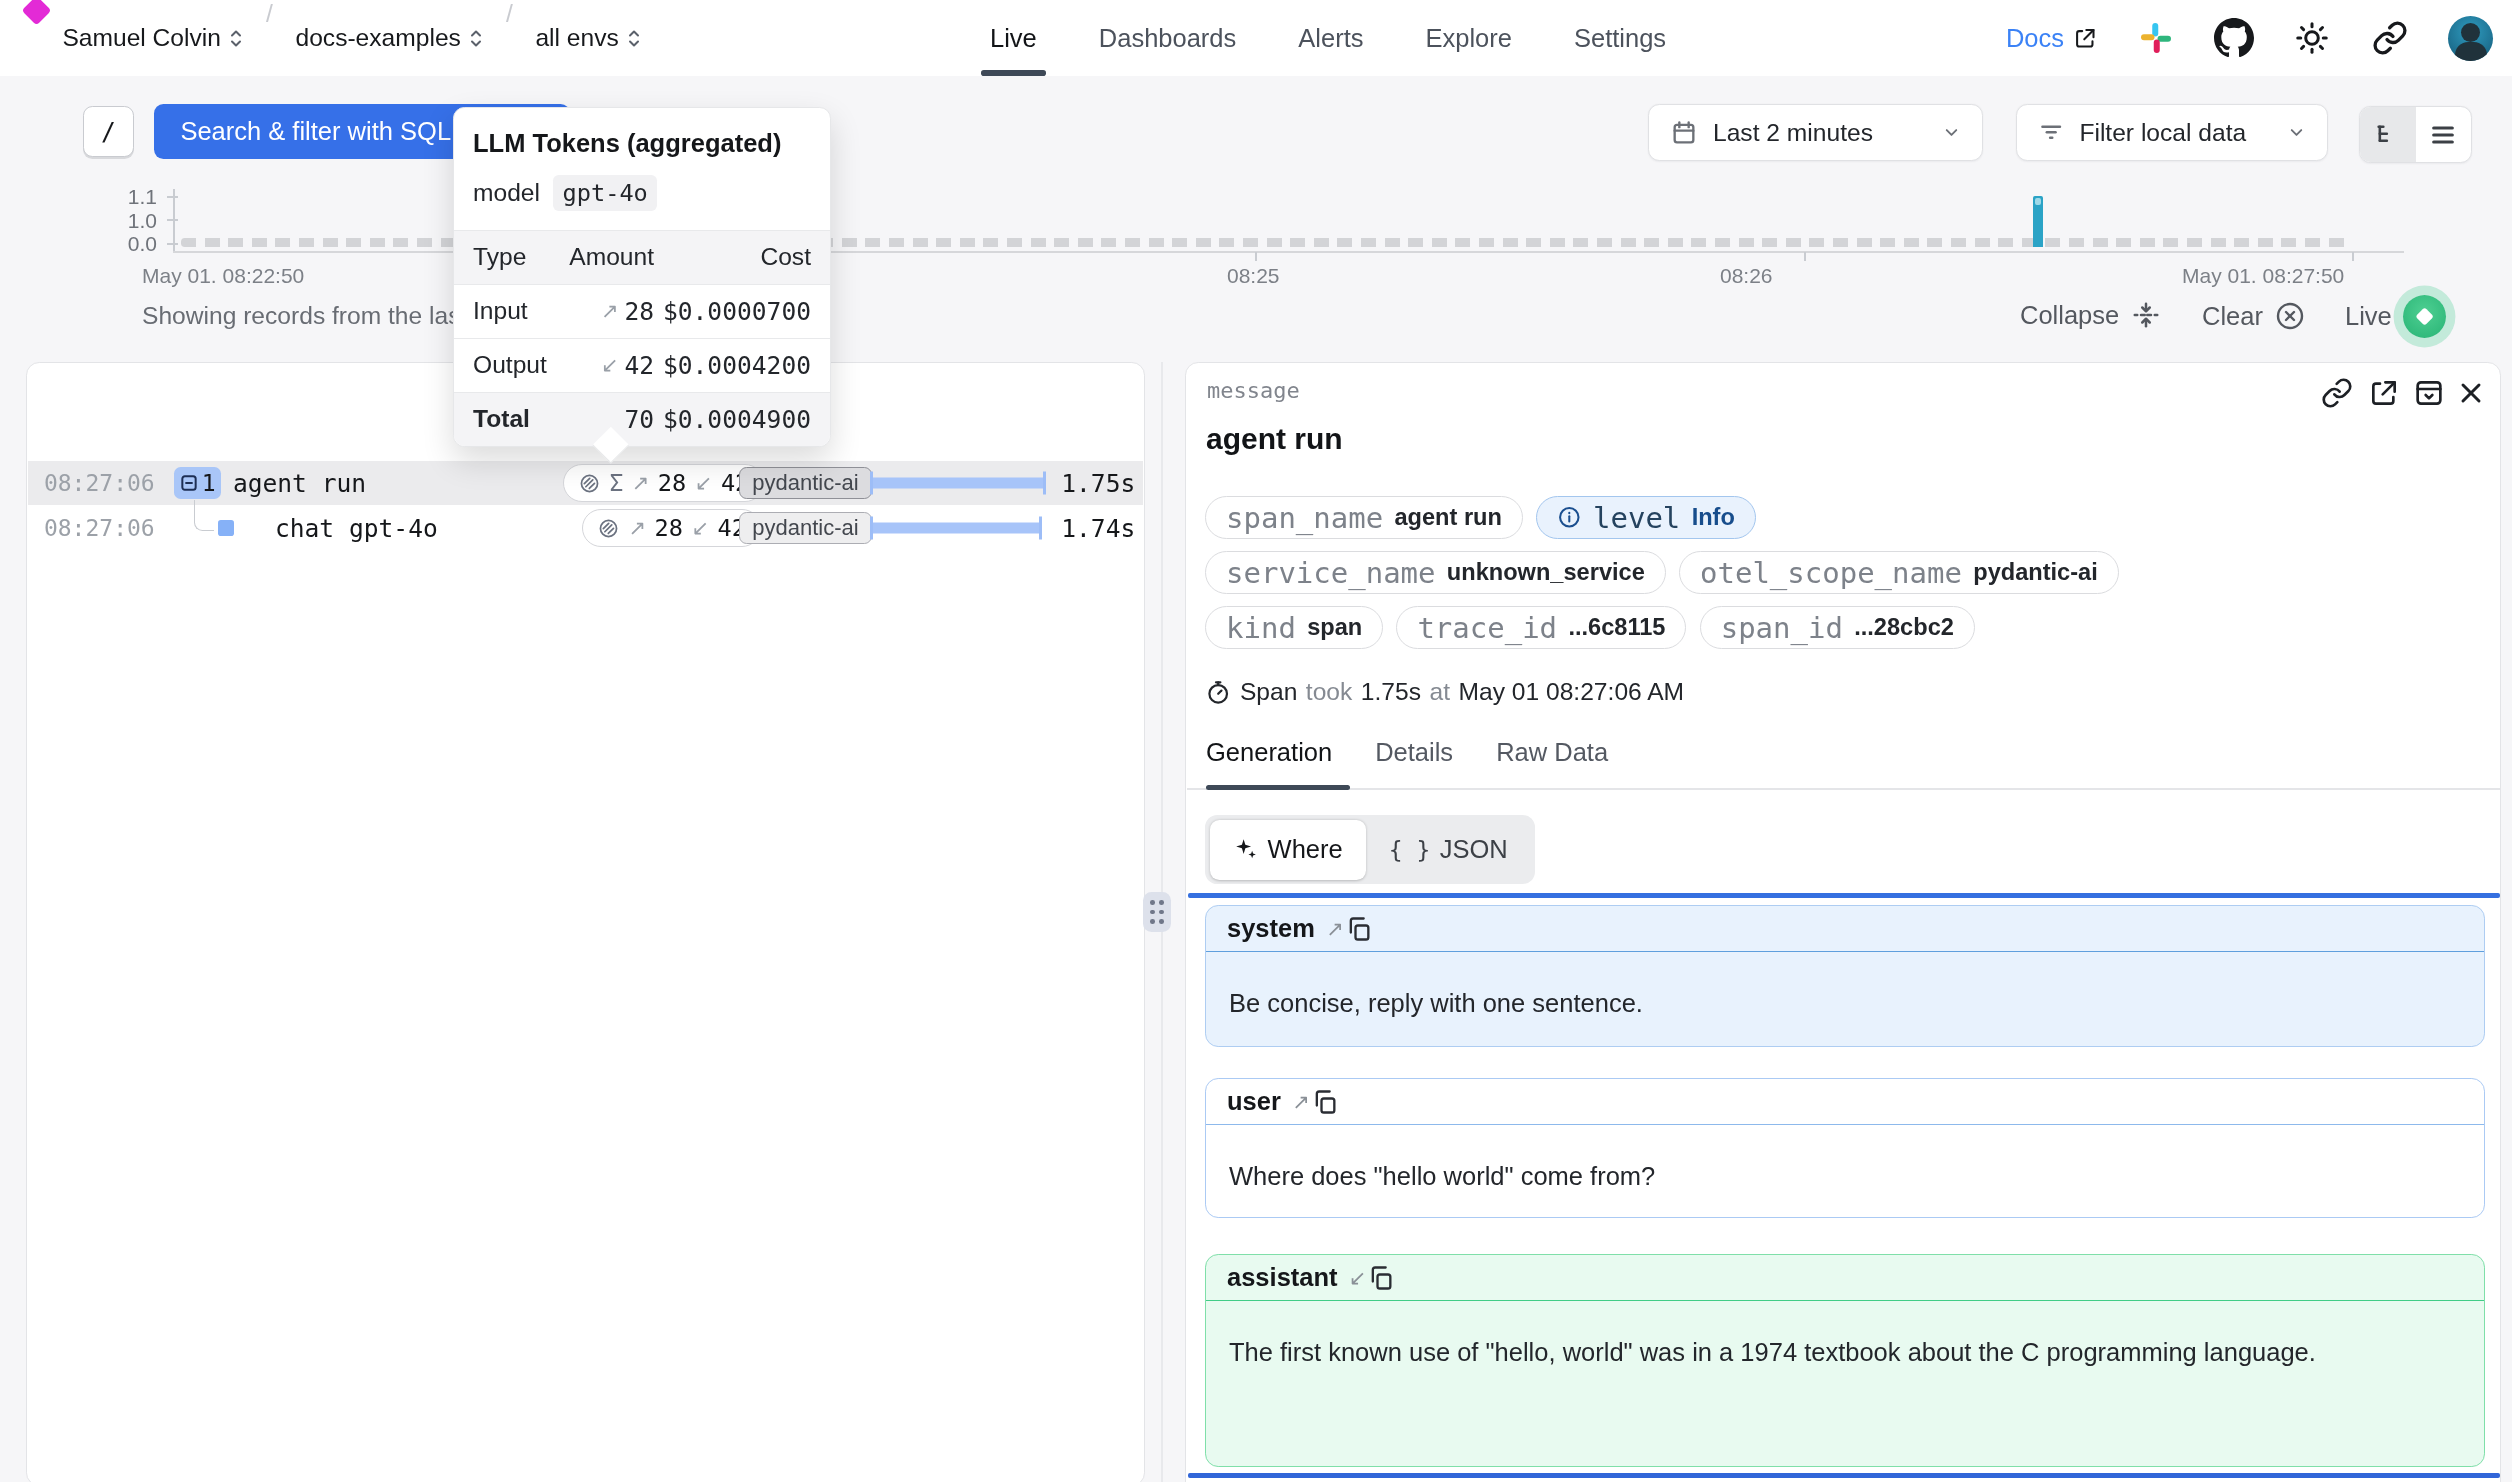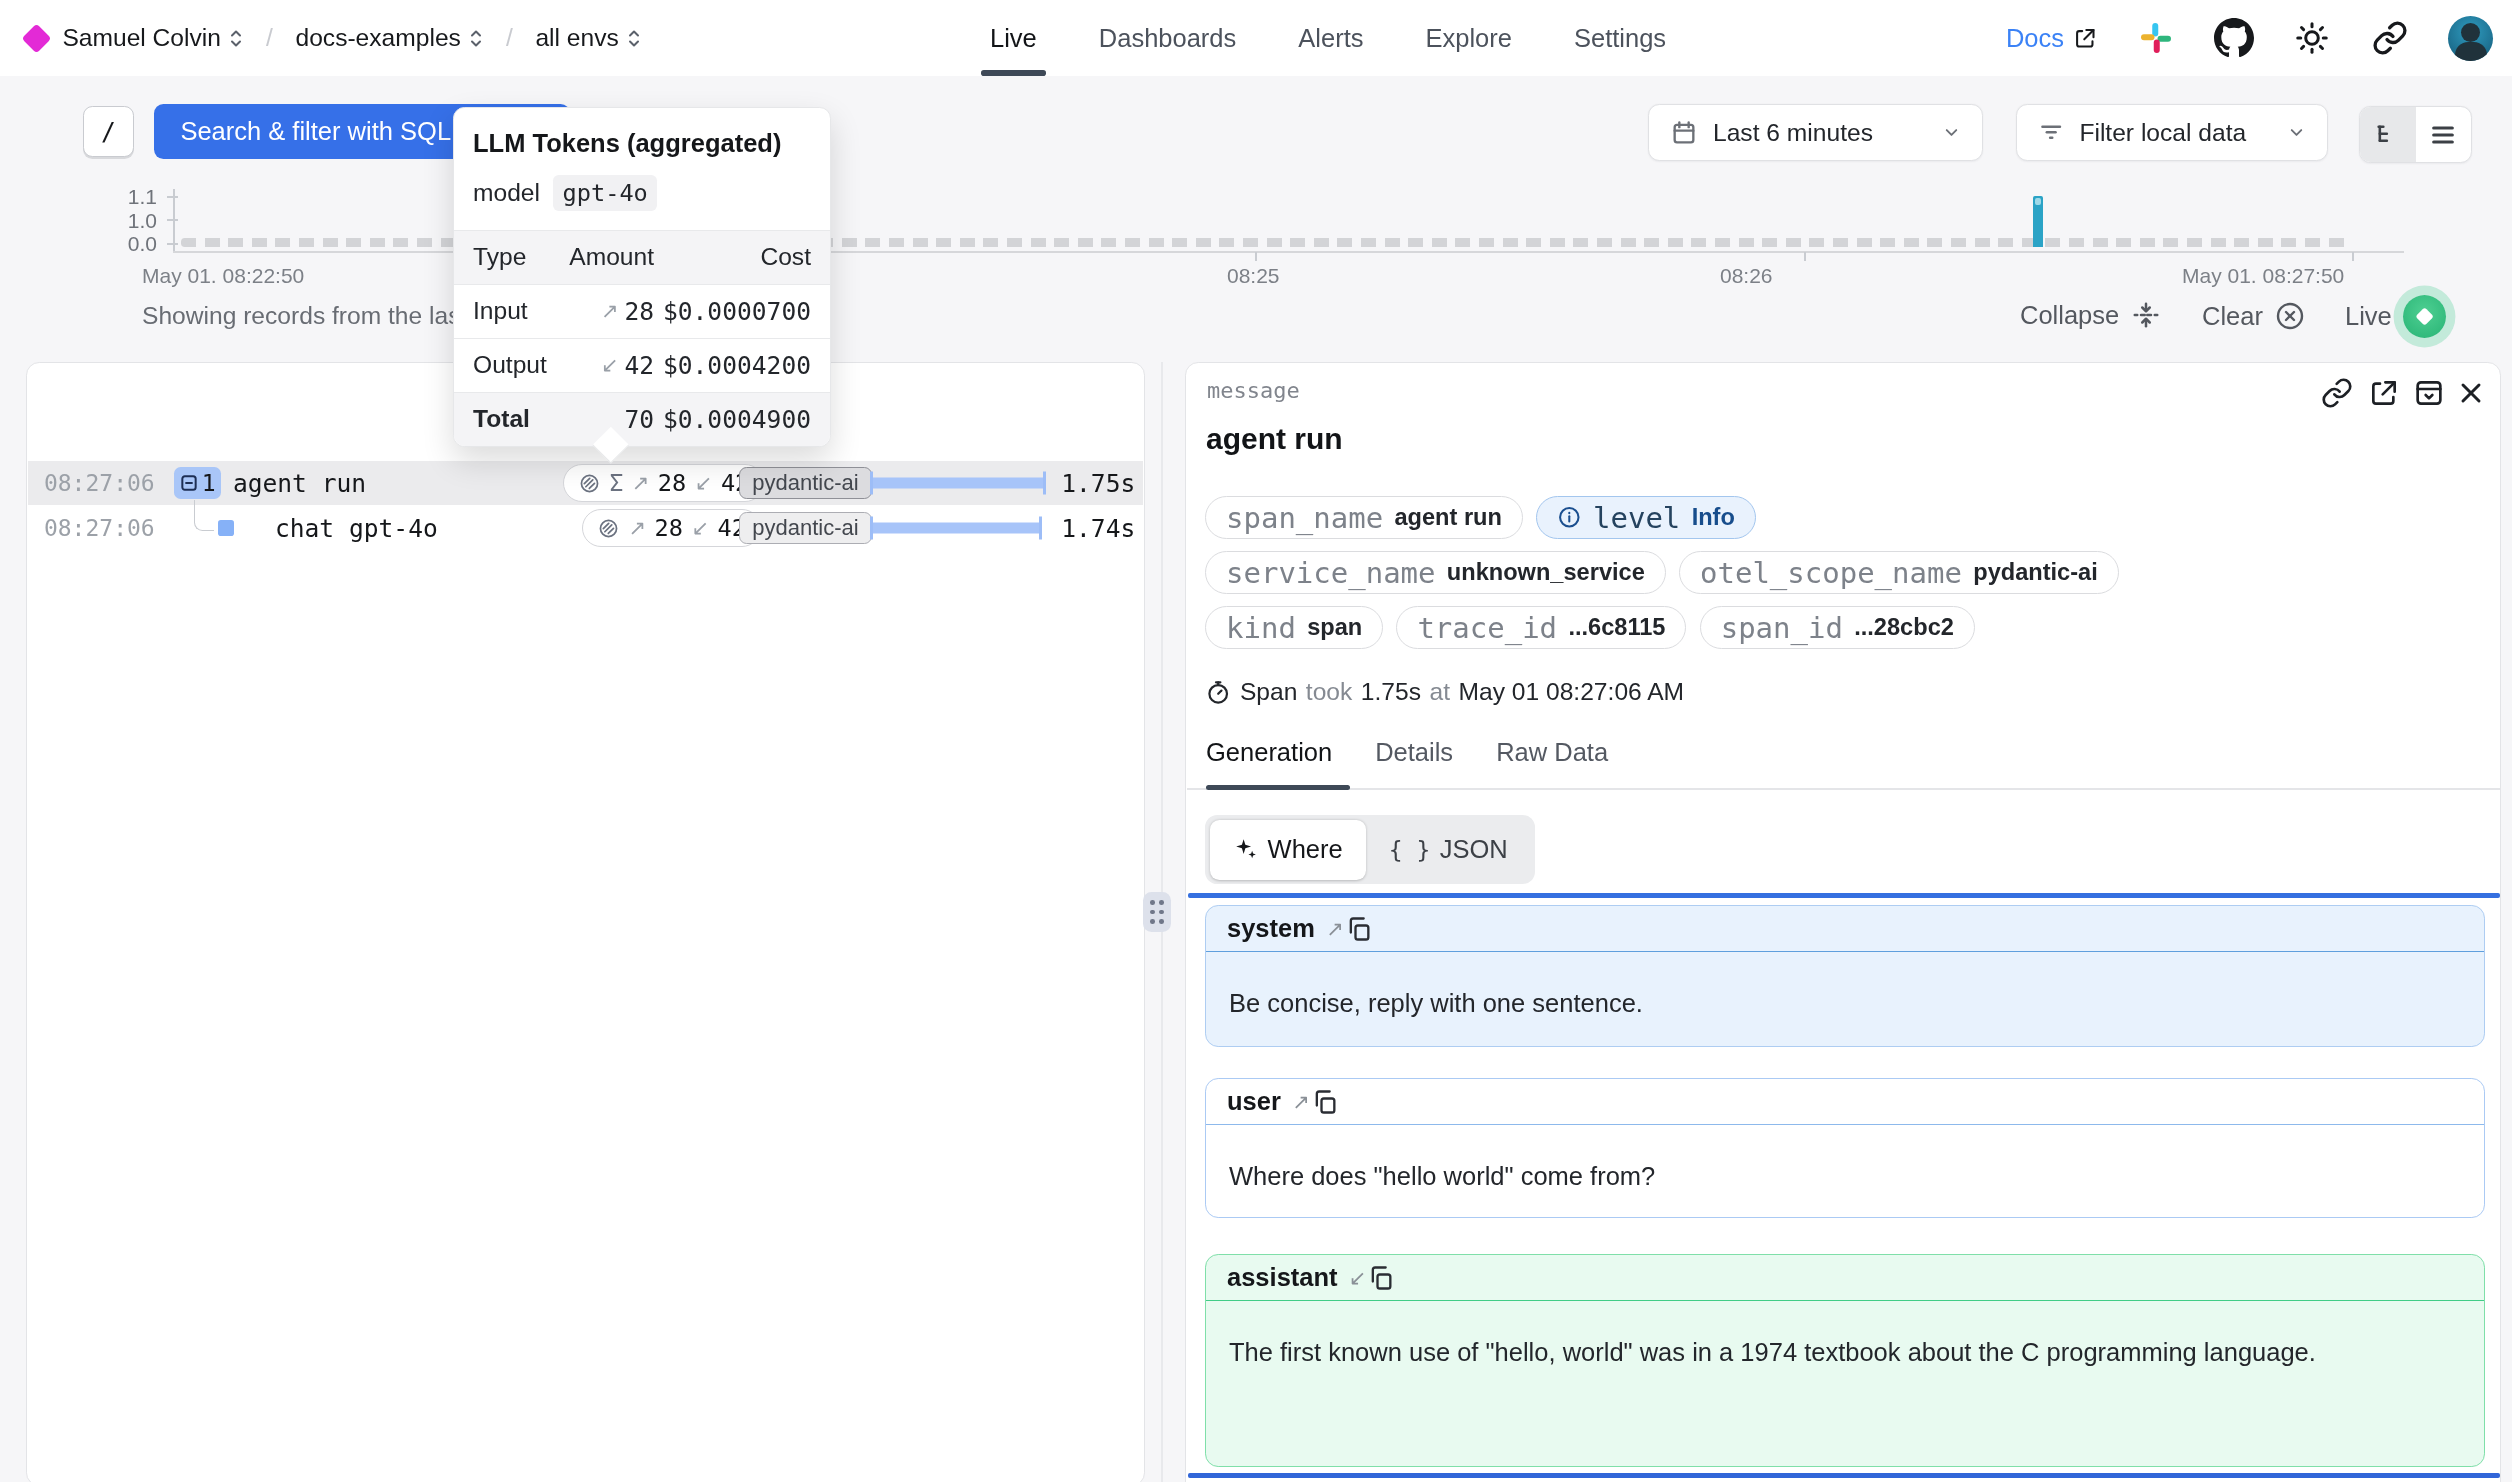--- a/index.html
+++ b/index.html
@@ -2,21 +2,21 @@
 <html style="font-size:15px"><head>
 <meta charset="utf-8">
 <style>
   html,body{margin:0;padding:0;background:#fff;}
   #root{position:relative;width:2512px;height:1483px;overflow:hidden;
         font-family:"Liberation Sans",sans-serif;color:#17191c;background:#fff;}
   .mono{font-family:"DejaVu Sans Mono",monospace;}
 
   
   .topnav{position:absolute;left:0;top:0;width:2512px;height:76px;background:#fff;}
-  .brand{position:absolute;left:26.4px;top:0;height:76px;display:flex;align-items:center;gap:15px;font-size:24.6px;}
+  .brand{position:absolute;left:26.4px;top:0;height:76px;display:flex;gap:15px;font-size:24.6px;}
   .logo-diamond{width:21px;height:21px;background:#e32ad6;border-radius:3.8px;transform:rotate(45deg);}
   .crumb{display:flex;align-items:center;gap:8.5px;cursor:pointer;}
   .crumb-sep{color:#c9cbd0;font-size:24.6px;margin:0 7.6px;}
   .sorter{width:14px;height:23px;color:#5b616b;}
   .navtabs{position:absolute;left:990px;top:0;height:76px;display:flex;align-items:center;gap:62px;font-size:25.5px;color:#4c525c;}
   .navtab{position:relative;height:76px;display:flex;align-items:center;cursor:pointer;}
   .navtab.active{color:#121417;font-weight:500;}
   .navtab.active::after{content:"";position:absolute;left:-9.4px;right:-9.4px;bottom:0;height:5.7px;background:#3e4957;border-radius:2.8px;}
   .nav-right{position:absolute;right:19px;top:0;height:76px;display:flex;align-items:center;gap:38px;}
   .docs-btn{display:flex;align-items:center;gap:9.4px;font-size:25.5px;color:#3b82f6;cursor:pointer;}
@@ -243,21 +243,21 @@
   <div class="key-slash mono">/</div>
   <div class="search-btn">Search &amp; filter with SQL</div>
 
   <div class="wbtn" style="left:1648px;top:104px;width:335px;">
     <svg width="28" height="28" viewBox="0 0 24 24" fill="none" stroke="#6c7077" stroke-width="2" stroke-linecap="round">
         <rect x="4" y="5" width="16" height="15" rx="2"></rect>
         <path d="M8 3v4"></path>
         <path d="M16 3v4"></path>
         <path d="M4 10h16"></path>
       </svg>
-    <span>Last 6 minutes</span>
+    <span>Last 2 minutes</span>
     <svg class="chev" style="margin-left:auto" viewBox="0 0 24 24" fill="none" stroke="#6c7077" stroke-width="2.4" stroke-linecap="round" stroke-linejoin="round">
         <path d="M6 9l6 6 6-6"></path>
       </svg>
   </div>
 
   <div class="wbtn" style="left:2016px;top:104px;width:312px;">
     <svg width="26.4" height="26.4" viewBox="0 0 24 24" fill="none" stroke="#6c7077" stroke-width="2.2" stroke-linecap="round">
         <path d="M4 7h16"></path>
         <path d="M8 12h8"></path>
         <path d="M11 17h2"></path>

